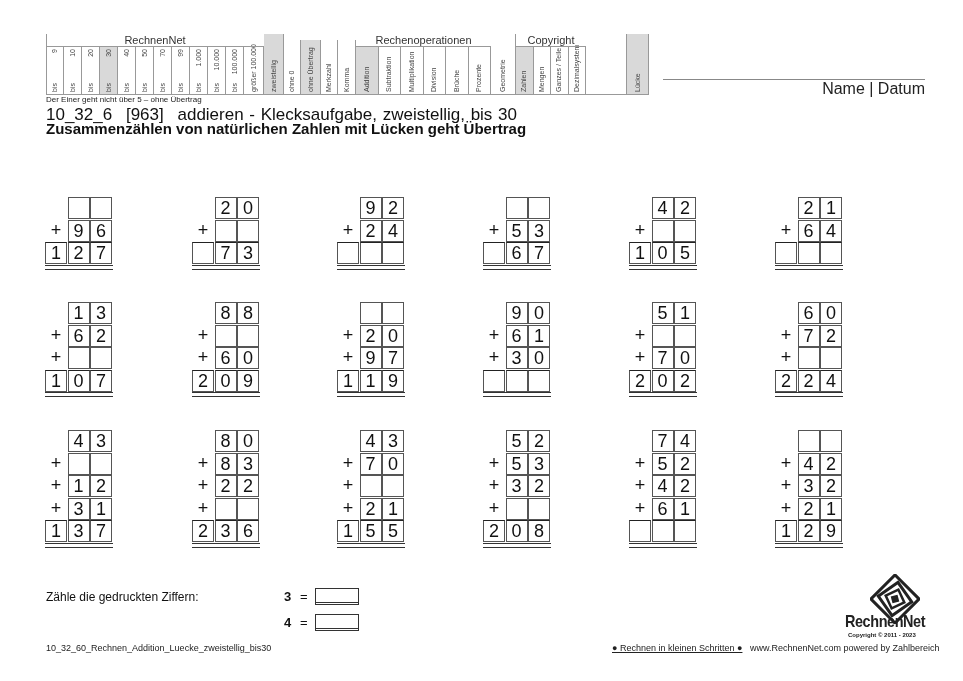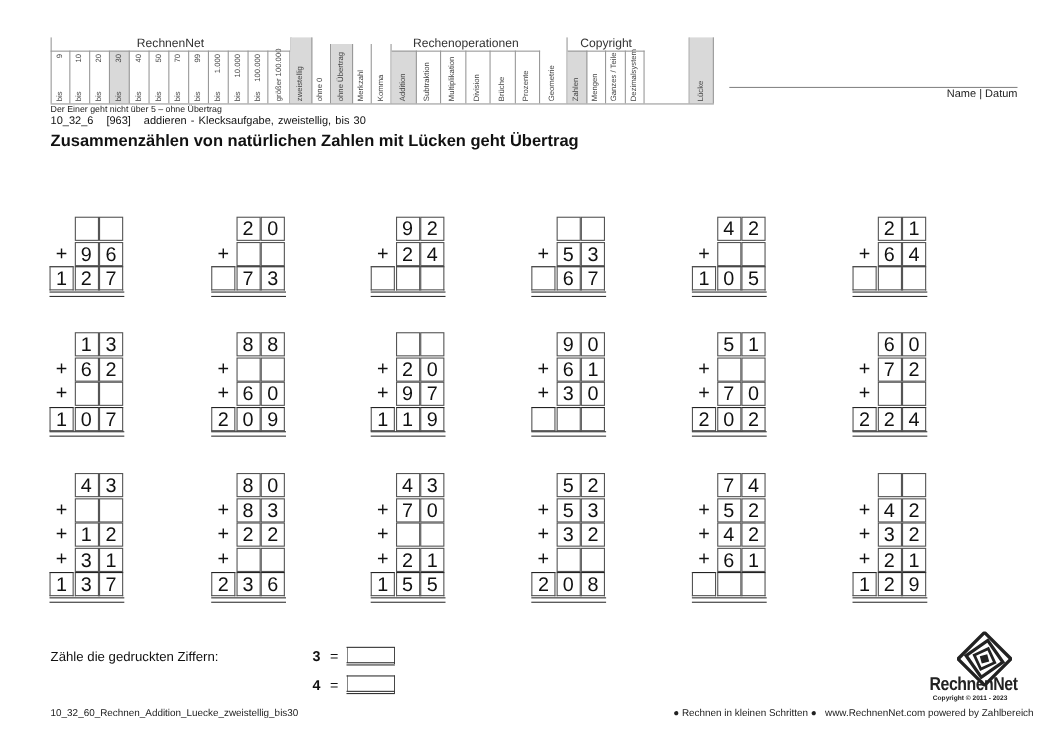--- a/index.html
+++ b/index.html
@@ -12,41 +12,41 @@
   .hcol.shaded { background:#d9d9d9; }
   .hcol .vt { position:absolute; left:50%; bottom:2px; transform-origin:left bottom;
               transform:rotate(-90deg) translateY(50%); white-space:nowrap;
               font-size:7px; color:#444; line-height:8px; }
   .hcol .vt-top { position:absolute; left:50%; top:3px; transform-origin:left top;
                   transform:rotate(-90deg) translate(-100%, -50%); white-space:nowrap;
                   font-size:7px; color:#444; line-height:8px; }
   .hdr-bottom { position:absolute; left:46px; top:94px; width:603px; border-top:1px solid #999; }
 
   .name-line { position:absolute; left:663px; top:79px; width:262px; border-top:1px solid #888; }
-  .name-label { position:absolute; right:38px; top:80px; font-size:10px; color:#222; }
+  .name-label { position:absolute; right:38px; top:80px; font-size:16px; color:#222; }
 
   .subnote { position:absolute; left:46px; top:95px; font-size:8px; color:#222; }
-  .code-line { position:absolute; left:46px; top:105px; font-size:10px; color:#111; word-spacing:1px; }
+  .code-line { position:absolute; left:46px; top:105px; font-size:17px; color:#111; word-spacing:1px; }
   .code-line span { margin-right:8px; }
   .title { position:absolute; left:46px; top:120px; font-size:15px; font-weight:bold; color:#111; }
 
   
   .prob { position:absolute; }
   .cell { position:absolute; width:22px; height:22px; box-sizing:border-box;
           border:1px solid #555; font-size:18px; line-height:21px; text-align:center; color:#111; }
   .plus { position:absolute; width:22px; height:22px; font-size:18px; line-height:21px; text-align:center; }
   .dbl { position:absolute; height:3px; border-top:1px solid #333; border-bottom:1px solid #333; }
 
   .count-label { position:absolute; left:46px; top:590px; font-size:12px; }
   .count-n { position:absolute; font-size:13px; font-weight:bold; }
   .count-eq { position:absolute; font-size:13px; }
   .count-box { position:absolute; width:44px; height:17px; box-sizing:border-box; border:1px solid #333; border-bottom:3px double #333; }
 
   .foot-left { position:absolute; left:46px; top:643px; font-size:9px; color:#222; }
-  .foot-mid { position:absolute; left:612px; top:643px; font-size:9px; color:#222; }
+  .foot-mid { position:absolute; left:612px; top:643px; font-size:9px; color:#222;text-decoration:underline; }
   .foot-right { position:absolute; left:750px; top:643px; font-size:9px; color:#222; }
 
   .logo { position:absolute; left:870px; top:574px; width:50px; height:50px; }
   .logo-text { position:absolute; left:845px; top:612px; font-size:17px; font-weight:bold; letter-spacing:-0.5px; color:#222; transform:scaleX(0.85); transform-origin:left; }
   .logo-copy { position:absolute; left:848px; top:632px; font-size:6px; font-weight:bold; color:#222; }
 </style>
 </head>
 <body>
 
 <div id="hdr"></div>

